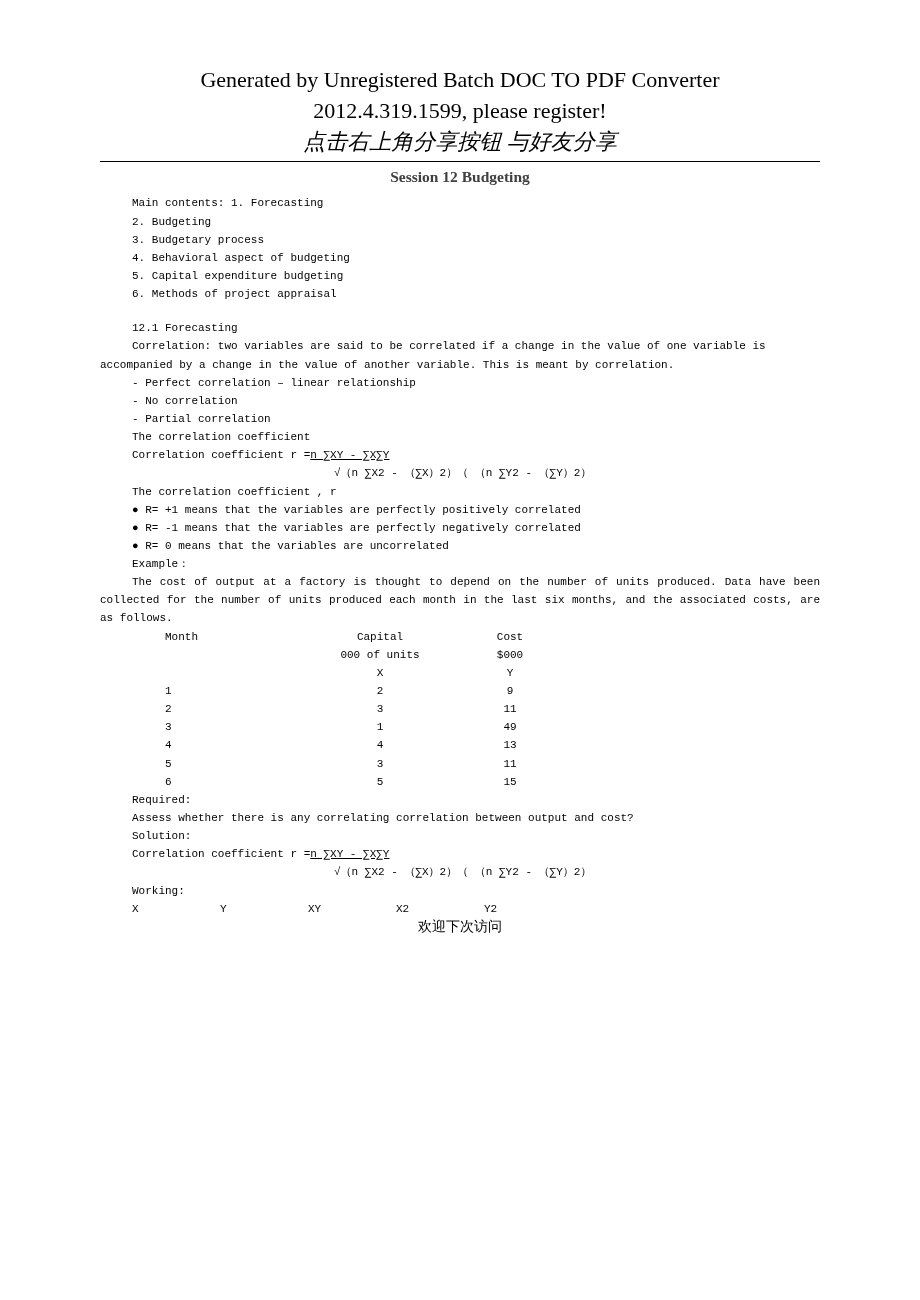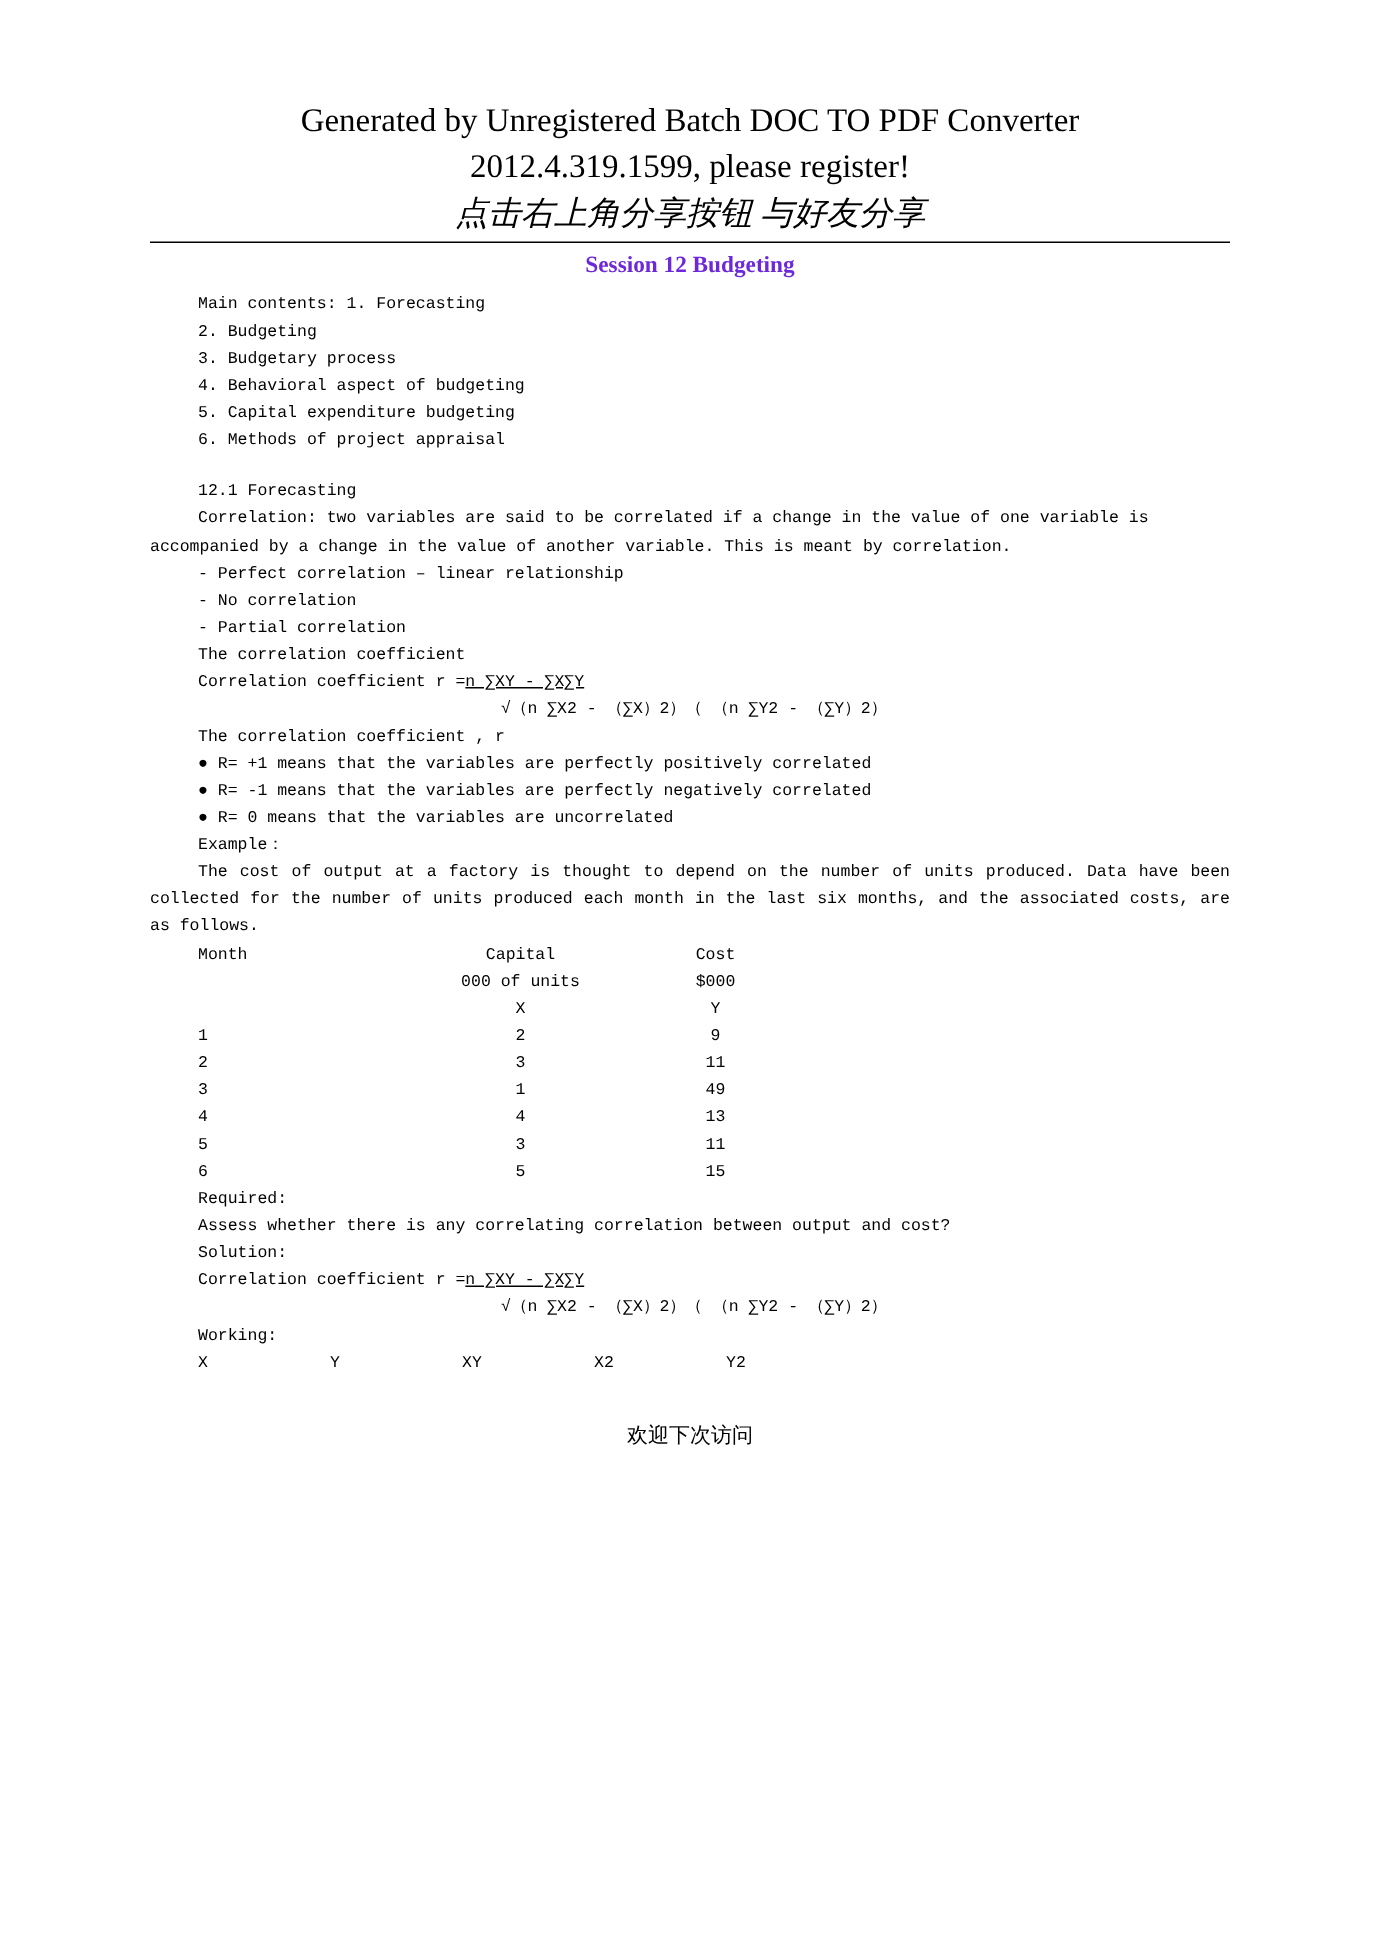--- a/index.html
+++ b/index.html
@@ -23,21 +23,21 @@
     font-size: 22px;
     font-style: italic;
   }
   .hr-line {
     border-bottom: 1.5px solid #000;
     margin: 4px 0 6px 0;
   }
   .session-title {
     text-align: center;
     font-weight: bold;
-    color: #6d28d9;
+    color: #404040;
     font-size: 15.5px;
     margin-bottom: 8px;
   }
   .body-text {
     font-family: "SimSun","宋体","Courier New",monospace;
     font-size: 11px;
     line-height: 1.65;
   }
   .indent {
     padding-left: 32px;
@@ -51,33 +51,32 @@
   }
   .underline {
     text-decoration: underline;
     display: inline-block;
     text-align: center;
   }
   .table-row {
     display: flex;
     padding-left: 32px;
   }
-  .c1 { width: 140px; }
+  .c1 { width: 140px; margin-left: 33px; }
   .c2 { width: 150px; text-align: center; }
   .c3 { width: 110px; text-align: center; }
   .w-row {
     display: flex;
     padding-left: 32px;
   }
   .w-col { width: 88px; }
   .footer {
     text-align: center;
     font-family: Liberation Serif, serif;
     font-size: 14px;
-    margin-top: 30px;
   }
   .spacer { height: 16px; }
   .bullet::before {
     content: "● ";
   }
 </style>
 </head>
 <body>
 
 <div class="page">

